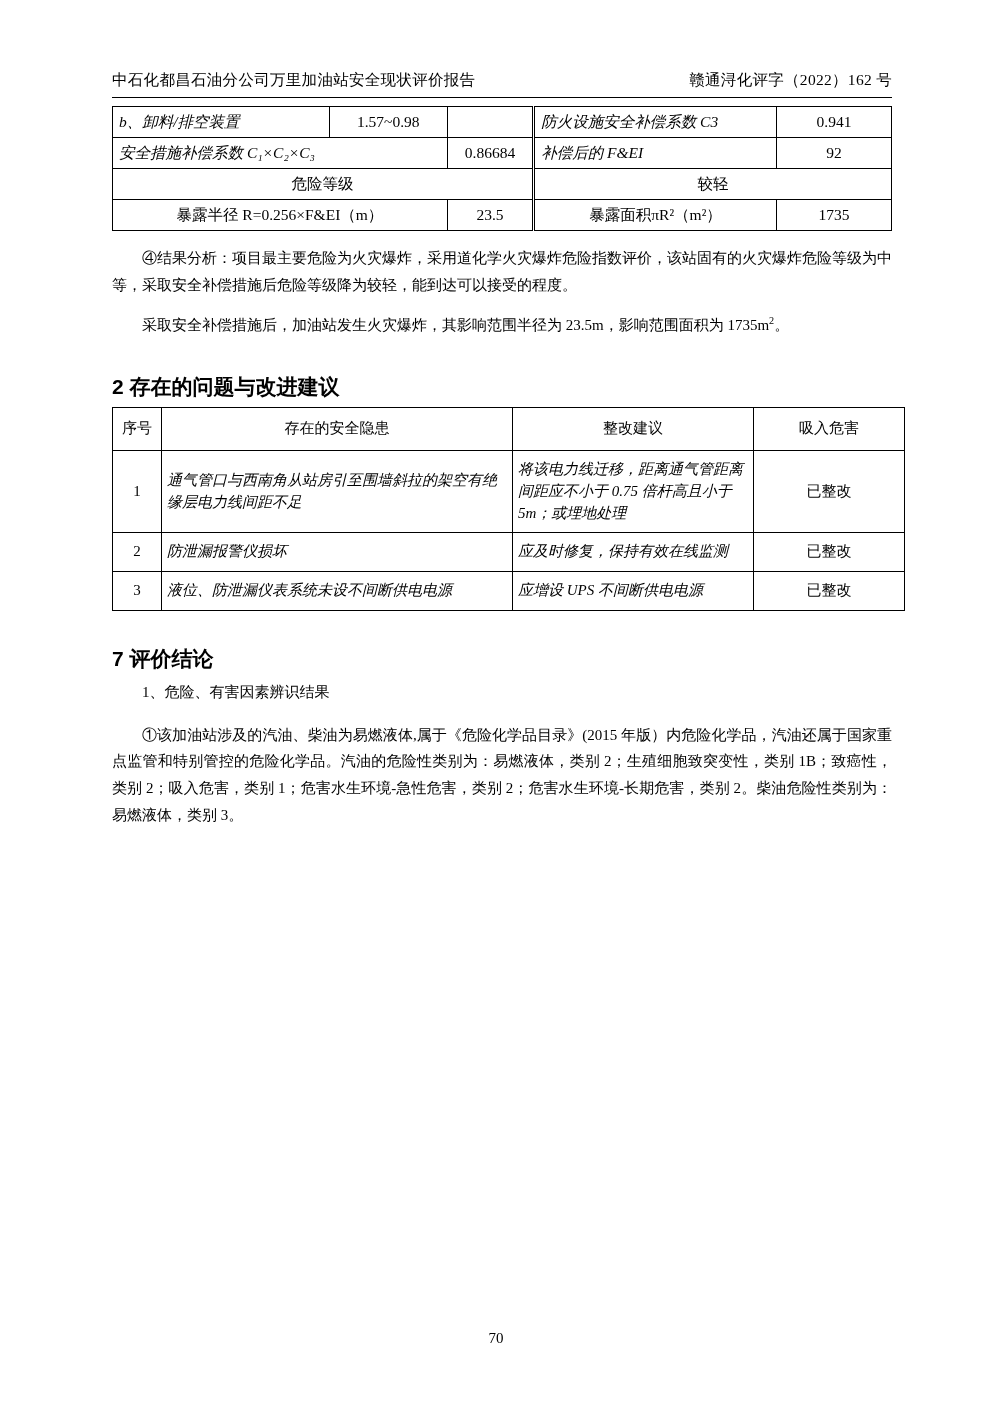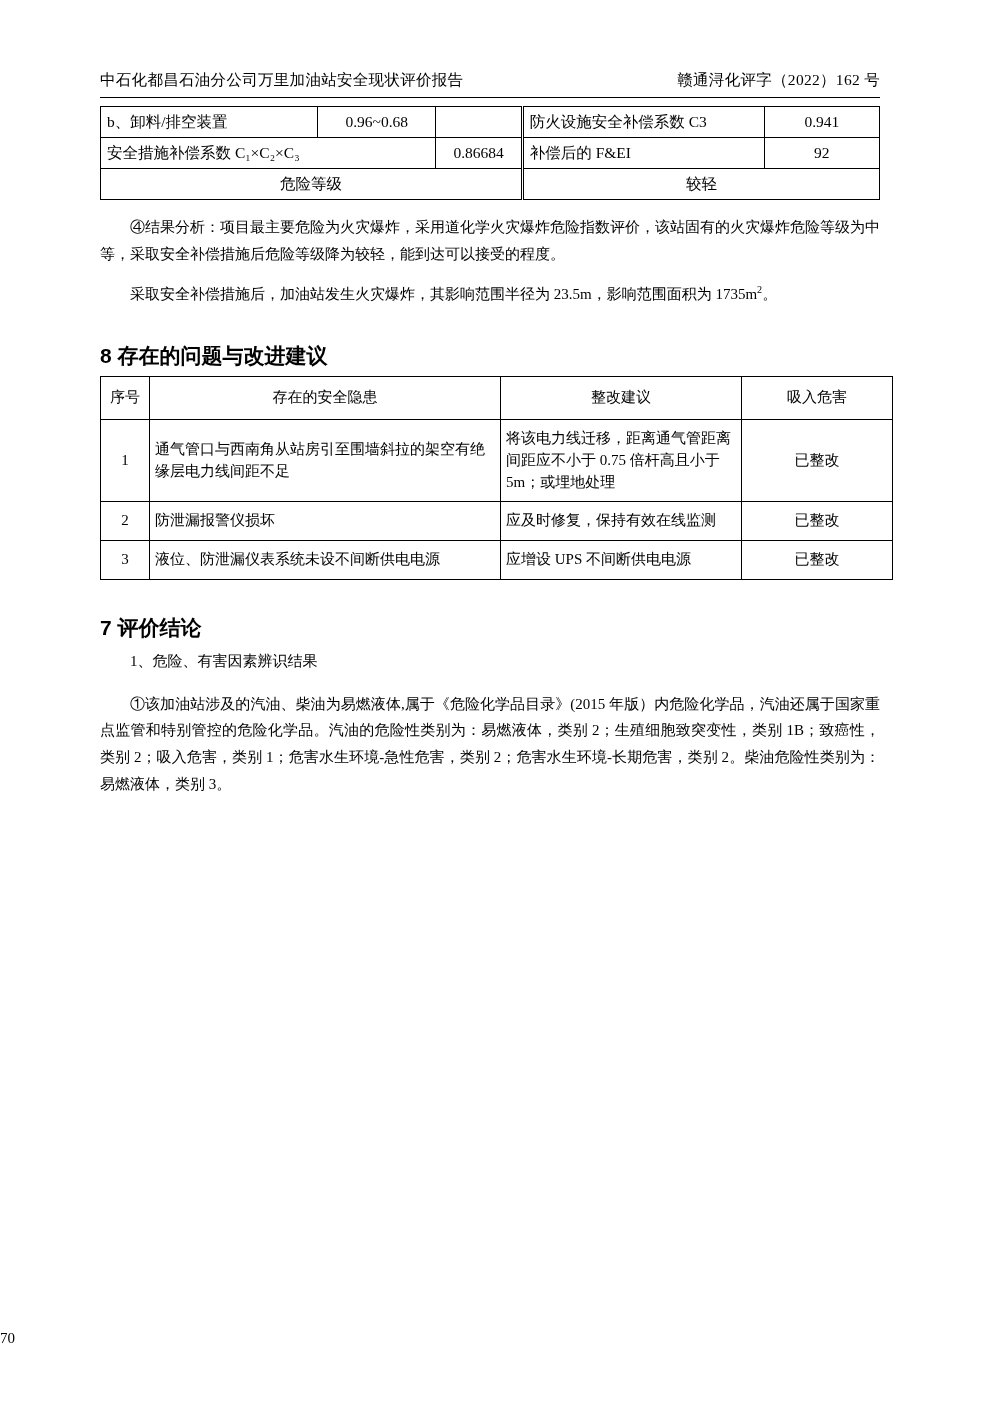--- a/index.html
+++ b/index.html
@@ -12,21 +12,21 @@
     height: 1403px;
     background: #ffffff;
     position: relative;
     box-sizing: border-box;
     font-family: "Liberation Serif", "DejaVu Serif", serif;
     color: #000;
     overflow: hidden;
   }
   .content {
     position: absolute;
-    left: 100px;
+    left: 112px;
     top: 70px;
     width: 780px;
   }
   
   .header {
     display: flex;
     justify-content: space-between;
     align-items: flex-end;
     font-size: 15.5px;
     padding-bottom: 6px;
@@ -45,21 +45,21 @@
   .tbl-top {
     margin-top: 8px;
   }
   .tbl-top td {
     border: 1px solid #000;
     padding: 3px 6px;
     height: 24px;
     vertical-align: middle;
   }
   .c { text-align: center; }
-  .l { text-align: left; }
+  .l { text-align: left; font-style: italic; }
   .thick-left { border-left: 3px double #000 !important; }
 
   
   p.body {
     font-size: 15px;
     line-height: 1.78;
     margin: 0;
     text-align: justify;
     text-justify: inter-ideograph;
   }
@@ -97,67 +97,73 @@
   .col-no { width: 38px; }
   .col-risk { width: 340px; }
   .col-adv { width: 230px; }
   .col-stat { width: 140px; }
 
   .pagenum {
     position: absolute;
     bottom: 56px;
     left: 0;
     width: 992px;
-    text-align: left;
+    text-align: center;
     font-size: 15px;
   }
   sup { font-size: 0.68em; vertical-align: super; }
 </style>
 </head>
 <body>
 
 <div class="page">
   <div class="content">
 
     <div class="header">
       <span class="header-left">中石化都昌石油分公司万里加油站安全现状评价报告</span>
       <span class="header-right">赣通浔化评字（2022）162 号</span>
     </div>
 
     <table class="tbl-top">
       <tbody>
         <tr>
           <td class="l" style="width:225px">b、卸料/排空装置</td>
-          <td class="c" style="width:110px">0.96~0.68</td>
+          <td class="c" style="width:110px">1.57~0.98</td>
           <td class="c" style="width:75px"></td>
           <td class="l thick-left" style="width:250px">防火设施安全补偿系数 C3</td>
           <td class="c" style="width:110px">0.941</td>
         </tr>
         <tr>
           <td class="l" colspan="2">安全措施补偿系数 C₁×C₂×C₃</td>
           <td class="c">0.86684</td>
           <td class="l thick-left">补偿后的 F&amp;EI</td>
           <td class="c">92</td>
         </tr>
         <tr>
           <td class="c" colspan="3">危险等级</td>
           <td class="c thick-left" colspan="2">较轻</td>
         </tr>
+        <tr>
+          <td class="c" colspan="2">暴露半径 R=0.256×F&amp;EI（m）</td>
+          <td class="c">23.5</td>
+          <td class="c thick-left">暴露面积πR²（m²）</td>
+          <td class="c">1735</td>
+        </tr>
       </tbody>
     </table>
 
     <div class="para-block">
       <p class="body indent">④结果分析：项目最主要危险为火灾爆炸，采用道化学火灾爆炸危险指数评价，该站固有的火灾爆炸危险等级为中等，采取安全补偿措施后危险等级降为较轻，能到达可以接受的程度。</p>
     </div>
 
     <div class="para-block">
       <p class="body indent"><span>采取安全补偿措施后，加油站发生火灾爆炸，其影响范围半径为 23.5m，影响范围面积为 1735m</span><sup>2</sup><span>。</span></p>
     </div>
 
-    <h2 class="section">8 存在的问题与改进建议</h2>
+    <h2 class="section">2 存在的问题与改进建议</h2>
 
 
     <table class="tbl-hazard">
       <thead>
         <tr>
           <th class="col-no">序号</th>
           <th class="col-risk">存在的安全隐患</th>
           <th class="col-adv">整改建议</th>
           <th class="col-stat">吸入危害</th>
         </tr>

